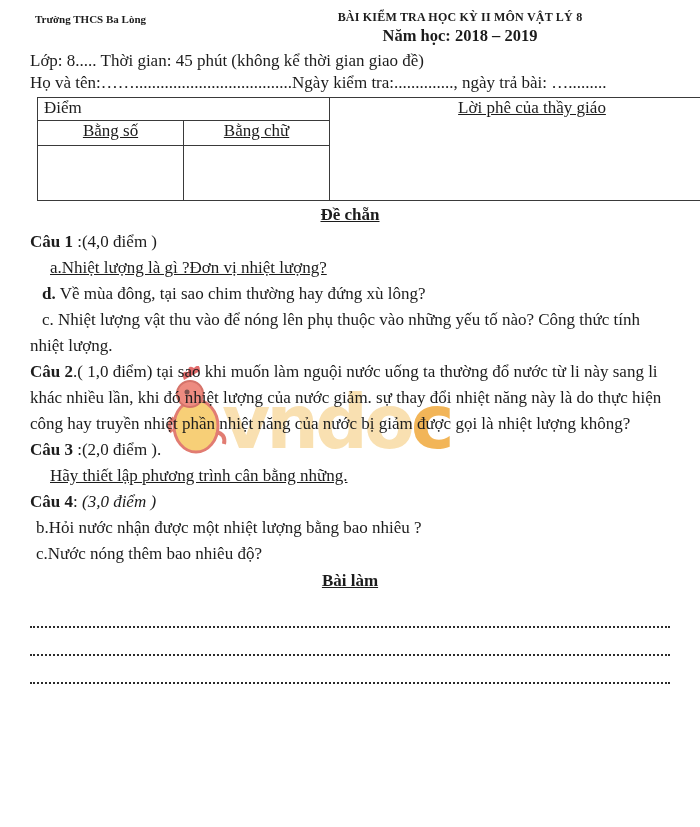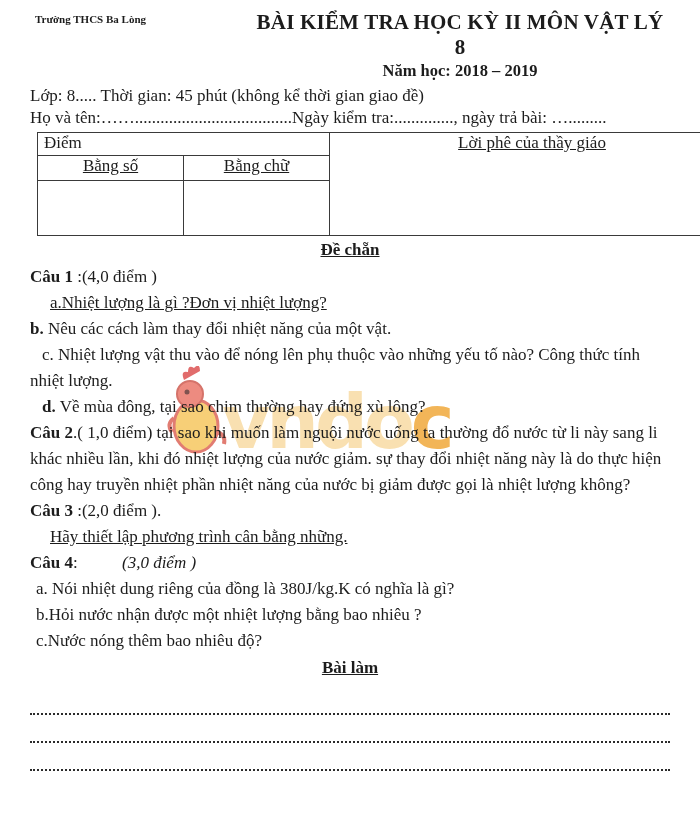--- a/index.html
+++ b/index.html
@@ -8,21 +8,21 @@
     background:#ffffff;color:#1c1c1c;
     font-family:"Liberation Serif","DejaVu Serif",serif;
     overflow:hidden;
   }
   .content{position:relative;z-index:1;padding:10px 30px 0 30px;}
 
   
   .hdr{display:flex;align-items:flex-start;}
   .school{font-weight:bold;font-size:11px;width:215px;padding:3px 0 0 5px;white-space:nowrap;}
   .title-block{flex:1;text-align:center;font-weight:bold;}
-  .exam-title{font-size:21px;letter-spacing:.2px;}
+  .exam-title{font-size:12px;letter-spacing:.2px;}
   .exam-year{font-size:16.5px;margin-top:1px;}
 
   .info-line{font-size:17px;line-height:22px;}
   .info-line.first{margin-top:4px;}
 
   
   table.score{border-collapse:collapse;width:698px;margin:3px 0 0 7px;font-size:17px;table-layout:fixed;}
   table.score td{border:1.5px solid #3a3a3a;padding:0 6px;vertical-align:top;}
   td.c1{width:100px;} td.c2{width:114px;border-radius:7px;} td.c3{width:392px;}
   .score-label{height:22px;}
@@ -36,21 +36,21 @@
   .center-head{text-align:center;font-weight:bold;font-size:17px;line-height:22px;margin-top:3px;}
   .center-head .u{text-decoration:underline;}
 
   
   .q{font-size:17px;line-height:26px;margin:0;}
   .q b{font-weight:bold;}
   .pad20{padding-left:20px;text-decoration:underline;}
   .pad12{text-indent:12px;}
   .pad6{padding-left:6px;}
   .ind55{text-indent:55px;}
-  .it{font-style:italic;margin-left:40px;}
+  .it{font-style:italic;}
   .qblock{margin-top:3px;}
 
   
   .dots-wrap{margin-top:8px;}
   .dots{height:26px;border-bottom:2px dotted #2b2b2b;}
 
   
   .watermark{position:absolute;left:164px;top:366px;z-index:0;opacity:.85;pointer-events:none;}
 </style>
 </head>
@@ -110,32 +110,30 @@
     </tbody>
       </table>
 
     <div class="center-head">
       <span class="u">Đề chẵn</span>
     </div>
 
     <div class="qblock">
       <p class="q"><b>Câu 1</b><span> :(4,0 điểm )</span></p>
       <p class="q pad20">a.Nhiệt lượng là gì ?Đơn vị nhiệt lượng?</p>
-      <p class="q"><b>b.</b><span> Nêu các cách làm thay đổi nhiệt năng của một vật.</span></p>
+      <p class="q pad12"><b>d.</b><span> Về mùa đông, tại sao chim thường hay đứng xù lông?</span></p>
       <p class="q pad12">c. Nhiệt lượng vật thu vào để nóng lên phụ thuộc vào những yếu tố nào? Công thức tính nhiệt lượng.</p>
-      <p class="q pad12"><b>d.</b><span> Về mùa đông, tại sao chim thường hay đứng xù lông?</span></p>
     </div>
 
     <p class="q"><b>Câu 2</b><span>.( 1,0 điểm) tại sao khi muốn làm nguội nước uống ta thường đổ nước từ li này sang li khác nhiều lần, khi đó nhiệt lượng của nước giảm. sự thay đổi nhiệt năng này là do thực hiện công hay truyền nhiệt phần nhiệt năng của nước bị giảm được gọi là nhiệt lượng không?</span></p>
 
     <p class="q"><b>Câu 3</b><span> :(2,0 điểm ).</span></p>
     <p class="q pad20">Hãy thiết lập phương trình cân bằng những.</p>
 
     <p class="q"><b>Câu 4</b><span>: </span><span class="it">(3,0 điểm )</span></p>
-    <p class="q pad6">a. Nói nhiệt dung riêng của đồng  là 380J/kg.K  có nghĩa là gì?</p>
     <p class="q pad6">b.Hỏi nước nhận được một nhiệt lượng bằng bao nhiêu ?</p>
     <p class="q pad6">c.Nước nóng thêm bao nhiêu độ?</p>
 
     <div class="center-head">
       <span class="u">Bài làm</span>
     </div>
 
     <div class="dots-wrap">
       <div class="dots"></div>
       <div class="dots"></div>

